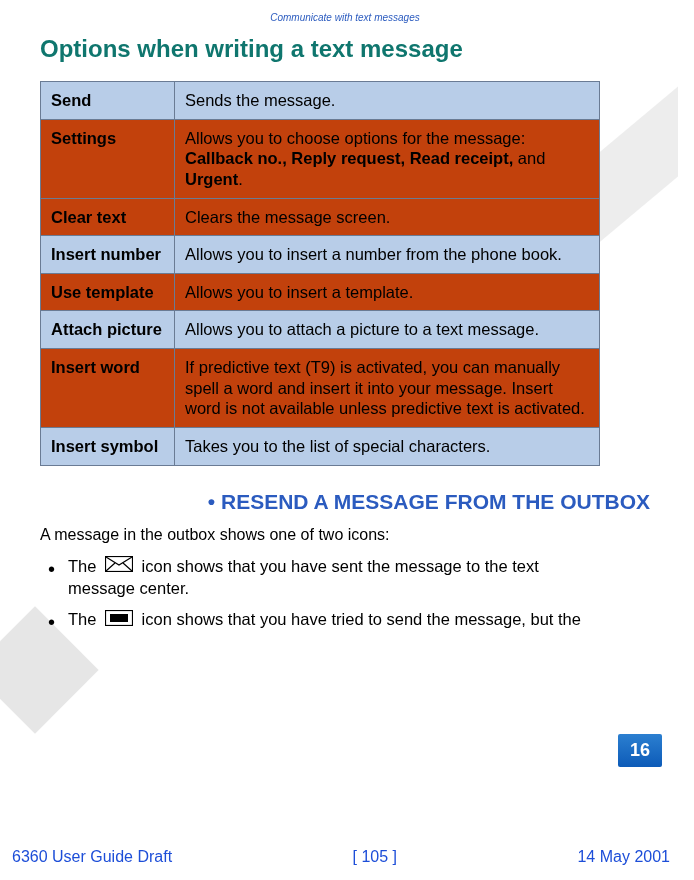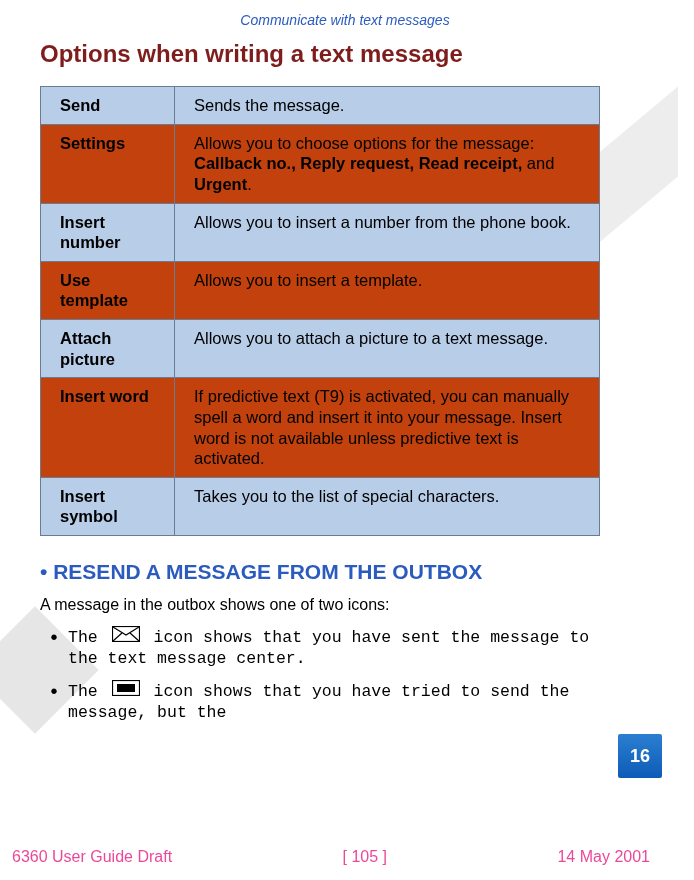--- a/index.html
+++ b/index.html
@@ -16,38 +16,38 @@
       font-size: 17px;
       color: #000;
     }
     .page {
       padding: 12px 44px 0 40px;
     }
     .header-line {
       text-align: center;
       color: #2b5bbf;
       font-style: italic;
-      font-size: 14px;
+      font-size: 10px;
       margin-bottom: 12px;
     }
     .section-title {
-      color: #7f1d1d;
+      color: #0f766e;
       font-weight: bold;
       font-size: 24px;
       margin-bottom: 18px;
       font-family: "Trebuchet MS", Tahoma, sans-serif;
     }
     table.options {
       border-collapse: collapse;
       width: 560px;
       margin-left: 0;
     }
     table.options td {
       border: 1px solid #6a7b94;
-      padding: 8px 19px;
+      padding: 8px 10px;
       vertical-align: top;
       font-size: 16.5px;
       line-height: 1.25;
     }
     table.options td.label {
       width: 134px;
       font-weight: bold;
     }
     tr.row-dark td {
       background: #b8cde8;
@@ -57,29 +57,29 @@
     }
     .bold-inline {
       font-weight: bold;
     }
     .subheading {
       color: #2b5bbf;
       font-weight: bold;
       font-size: 21px;
       margin-top: 24px;
       margin-bottom: 12px;
+      text-align: right;
     }
     .body-text {
       font-size: 16px;
       margin-bottom: 12px;
     }
     .bullet-list {
       list-style: none;
       padding-left: 0;
-      font-family: Liberation Mono, monospace;
     }
     .bullet-list li {
       position: relative;
       padding-left: 28px;
       margin-bottom: 10px;
       font-size: 16.5px;
       line-height: 1.3;
     }
     .bullet-list li::before {
       content: "•";
@@ -91,39 +91,39 @@
     .envelope-icon {
       display: inline-block;
       vertical-align: middle;
       margin: 0 4px;
     }
     .page-tab {
       position: absolute;
       right: 32px;
       top: 734px;
       width: 44px;
-      height: 44px;
+      height: 33px;
       background: linear-gradient(to bottom, #2b7fd0, #0d5bb8);
       color: white;
       font-weight: bold;
       font-size: 18px;
       display: flex;
       align-items: center;
       justify-content: center;
       border-radius: 2px;
     }
     .footer {
       position: absolute;
       bottom: 14px;
       left: 0;
       width: 694px;
       display: flex;
       justify-content: space-between;
-      padding: 0 44px 0 12px;
-      color: #ec4899;
+      padding: 0 24px 0 12px;
+      color: #1d4ed8;
       font-size: 16px;
     }
     .watermark-left {
       position: absolute;
       left: -10px;
       bottom: 165px;
       width: 90px;
       height: 90px;
       background: #dcdcdc;
       transform: rotate(45deg);
@@ -160,20 +160,24 @@
         <tr class="row-dark">
       <td class="label">Send</td>
       <td>Sends the message.</td>
     </tr>
     <tr class="row-light">
       <td class="label">Settings</td>
       <td>
         <span>Allows you to choose options for the message:</span><br>
         <span class="bold-inline">Callback no., Reply request, Read receipt,</span><span> and </span><span class="bold-inline">Urgent</span><span>.</span>
       </td>
+    </tr>
+    <tr class="row-light">
+      <td class="label">Clear text</td>
+      <td>Clears the message screen.</td>
     </tr>
     <tr class="row-dark">
       <td class="label">Insert number</td>
       <td>Allows you to insert a number from the phone book.</td>
     </tr>
     <tr class="row-light">
       <td class="label">Use template</td>
       <td>Allows you to insert a template.</td>
     </tr>
     <tr class="row-dark">

